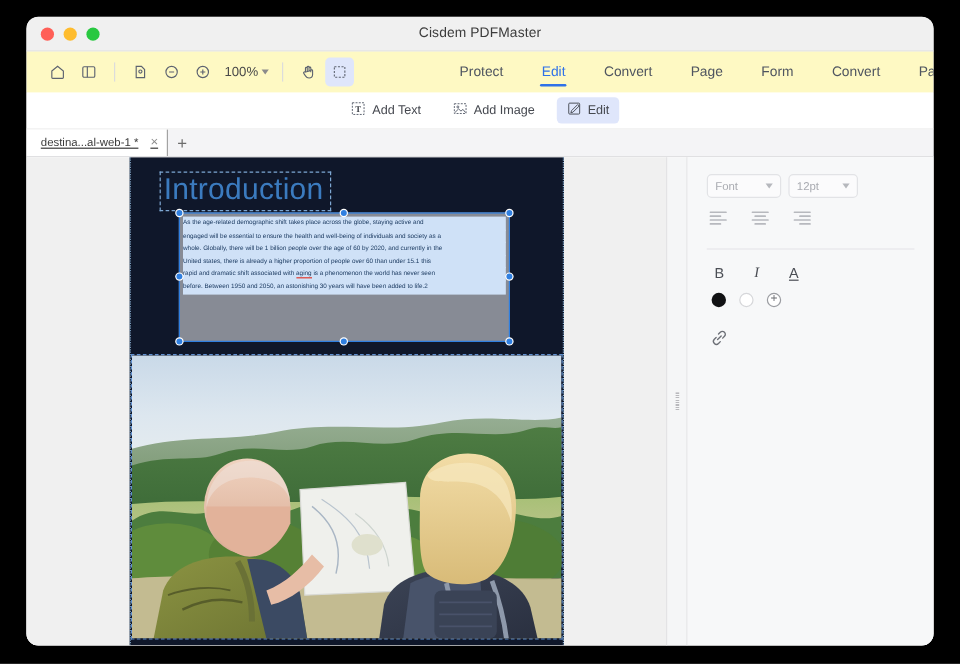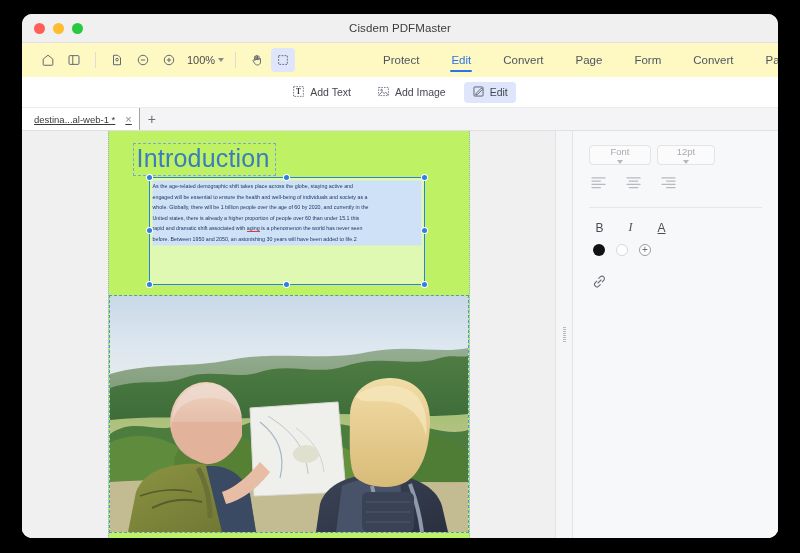--- a/index.html
+++ b/index.html
@@ -182,21 +182,21 @@
   .viewer {
     flex: 1 1 auto;
     background: #f0f0f0;
     position: relative;
     overflow: hidden;
     display: flex;
     justify-content: center;
   }
   .page {
     width: 360px;
-    background: #bef264;
+    background: #0f172a;
     position: relative;
     margin-top: 0;
     border-left: 1px dotted #90b6d8;
     border-right: 1px dotted #90b6d8;
     overflow: hidden;
   }
   .page-inner { position: relative; width: 100%; height: 100%; }
 
   .doc-heading {
     position: absolute;
@@ -303,21 +303,20 @@
     border: 1px solid #e2e3e6;
     border-radius: 4px;
     background: #fbfbfc;
     display: flex;
     align-items: center;
     justify-content: space-between;
     padding: 0 6px;
     font-size: 9.5px;
     color: #a9abb1;
     box-sizing: border-box;
-    flex-direction: column;
   }
   .select.font { width: 62px; }
   .select.size { width: 58px; }
   .chev {
     width: 0; height: 0;
     border-left: 3px solid transparent;
     border-right: 3px solid transparent;
     border-top: 4px solid #b6b8bd;
   }
   .align-row { display: flex; gap: 20px; margin-bottom: 14px; padding-left: 2px; }

